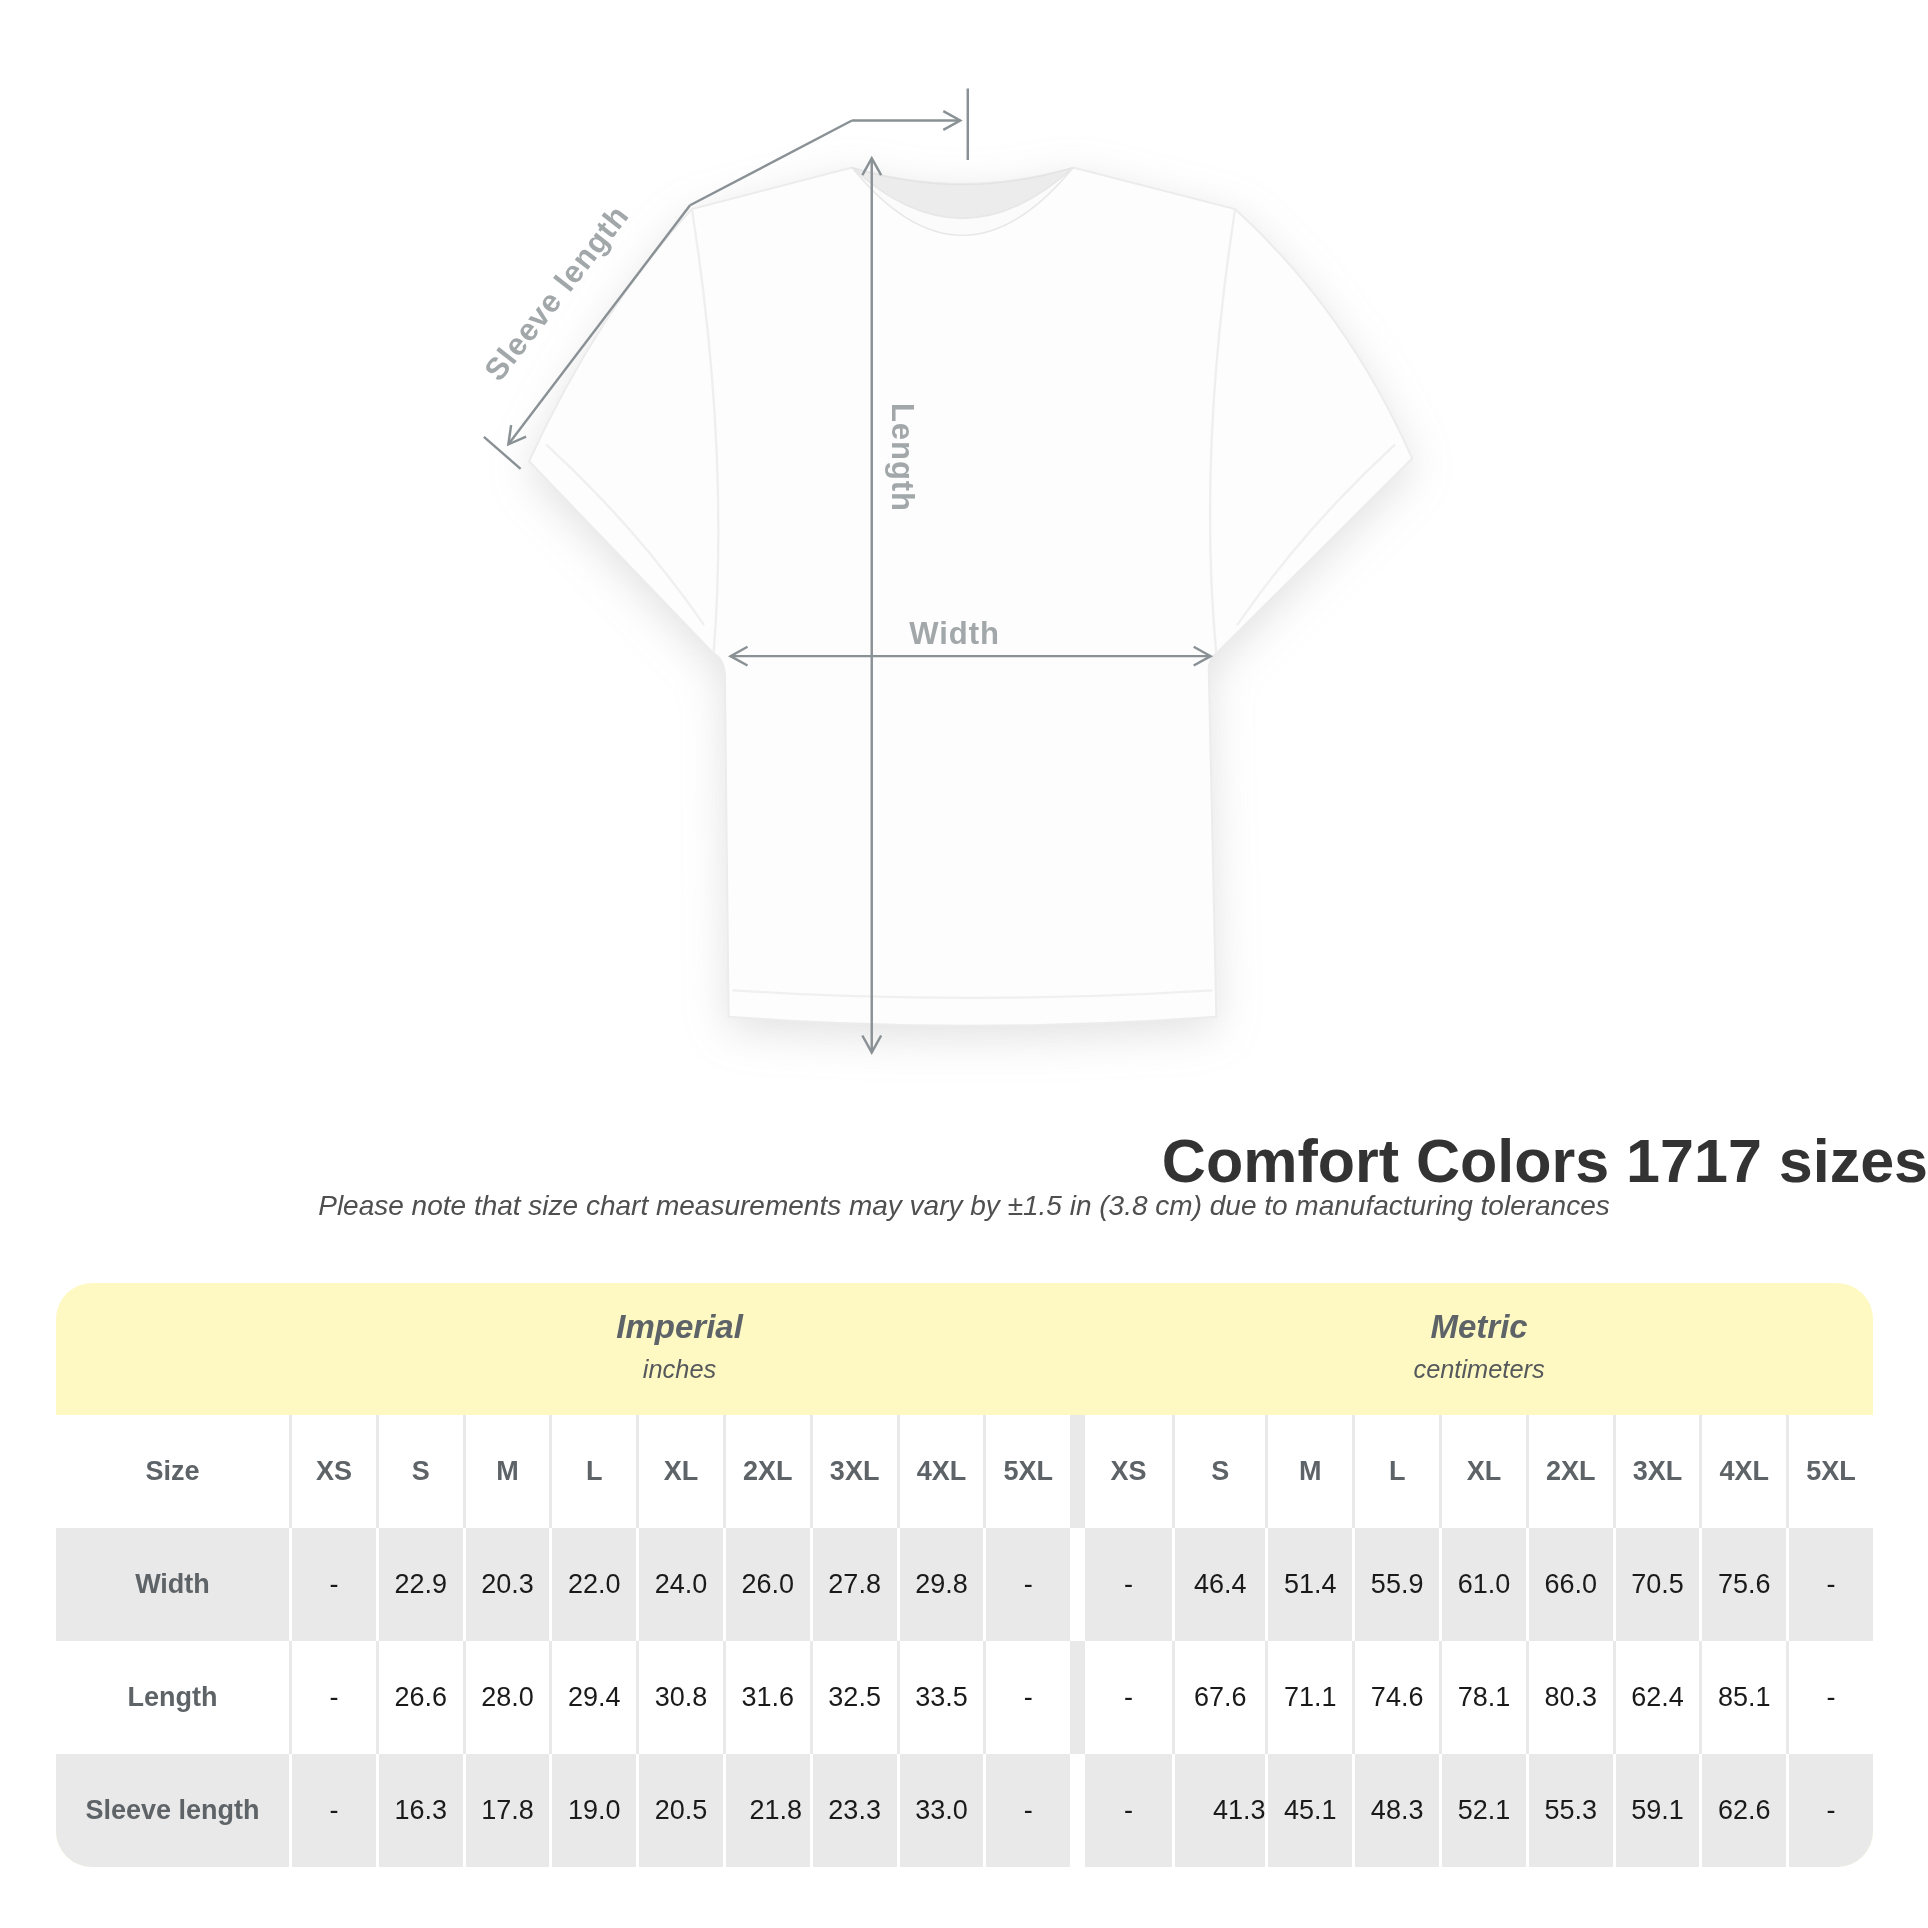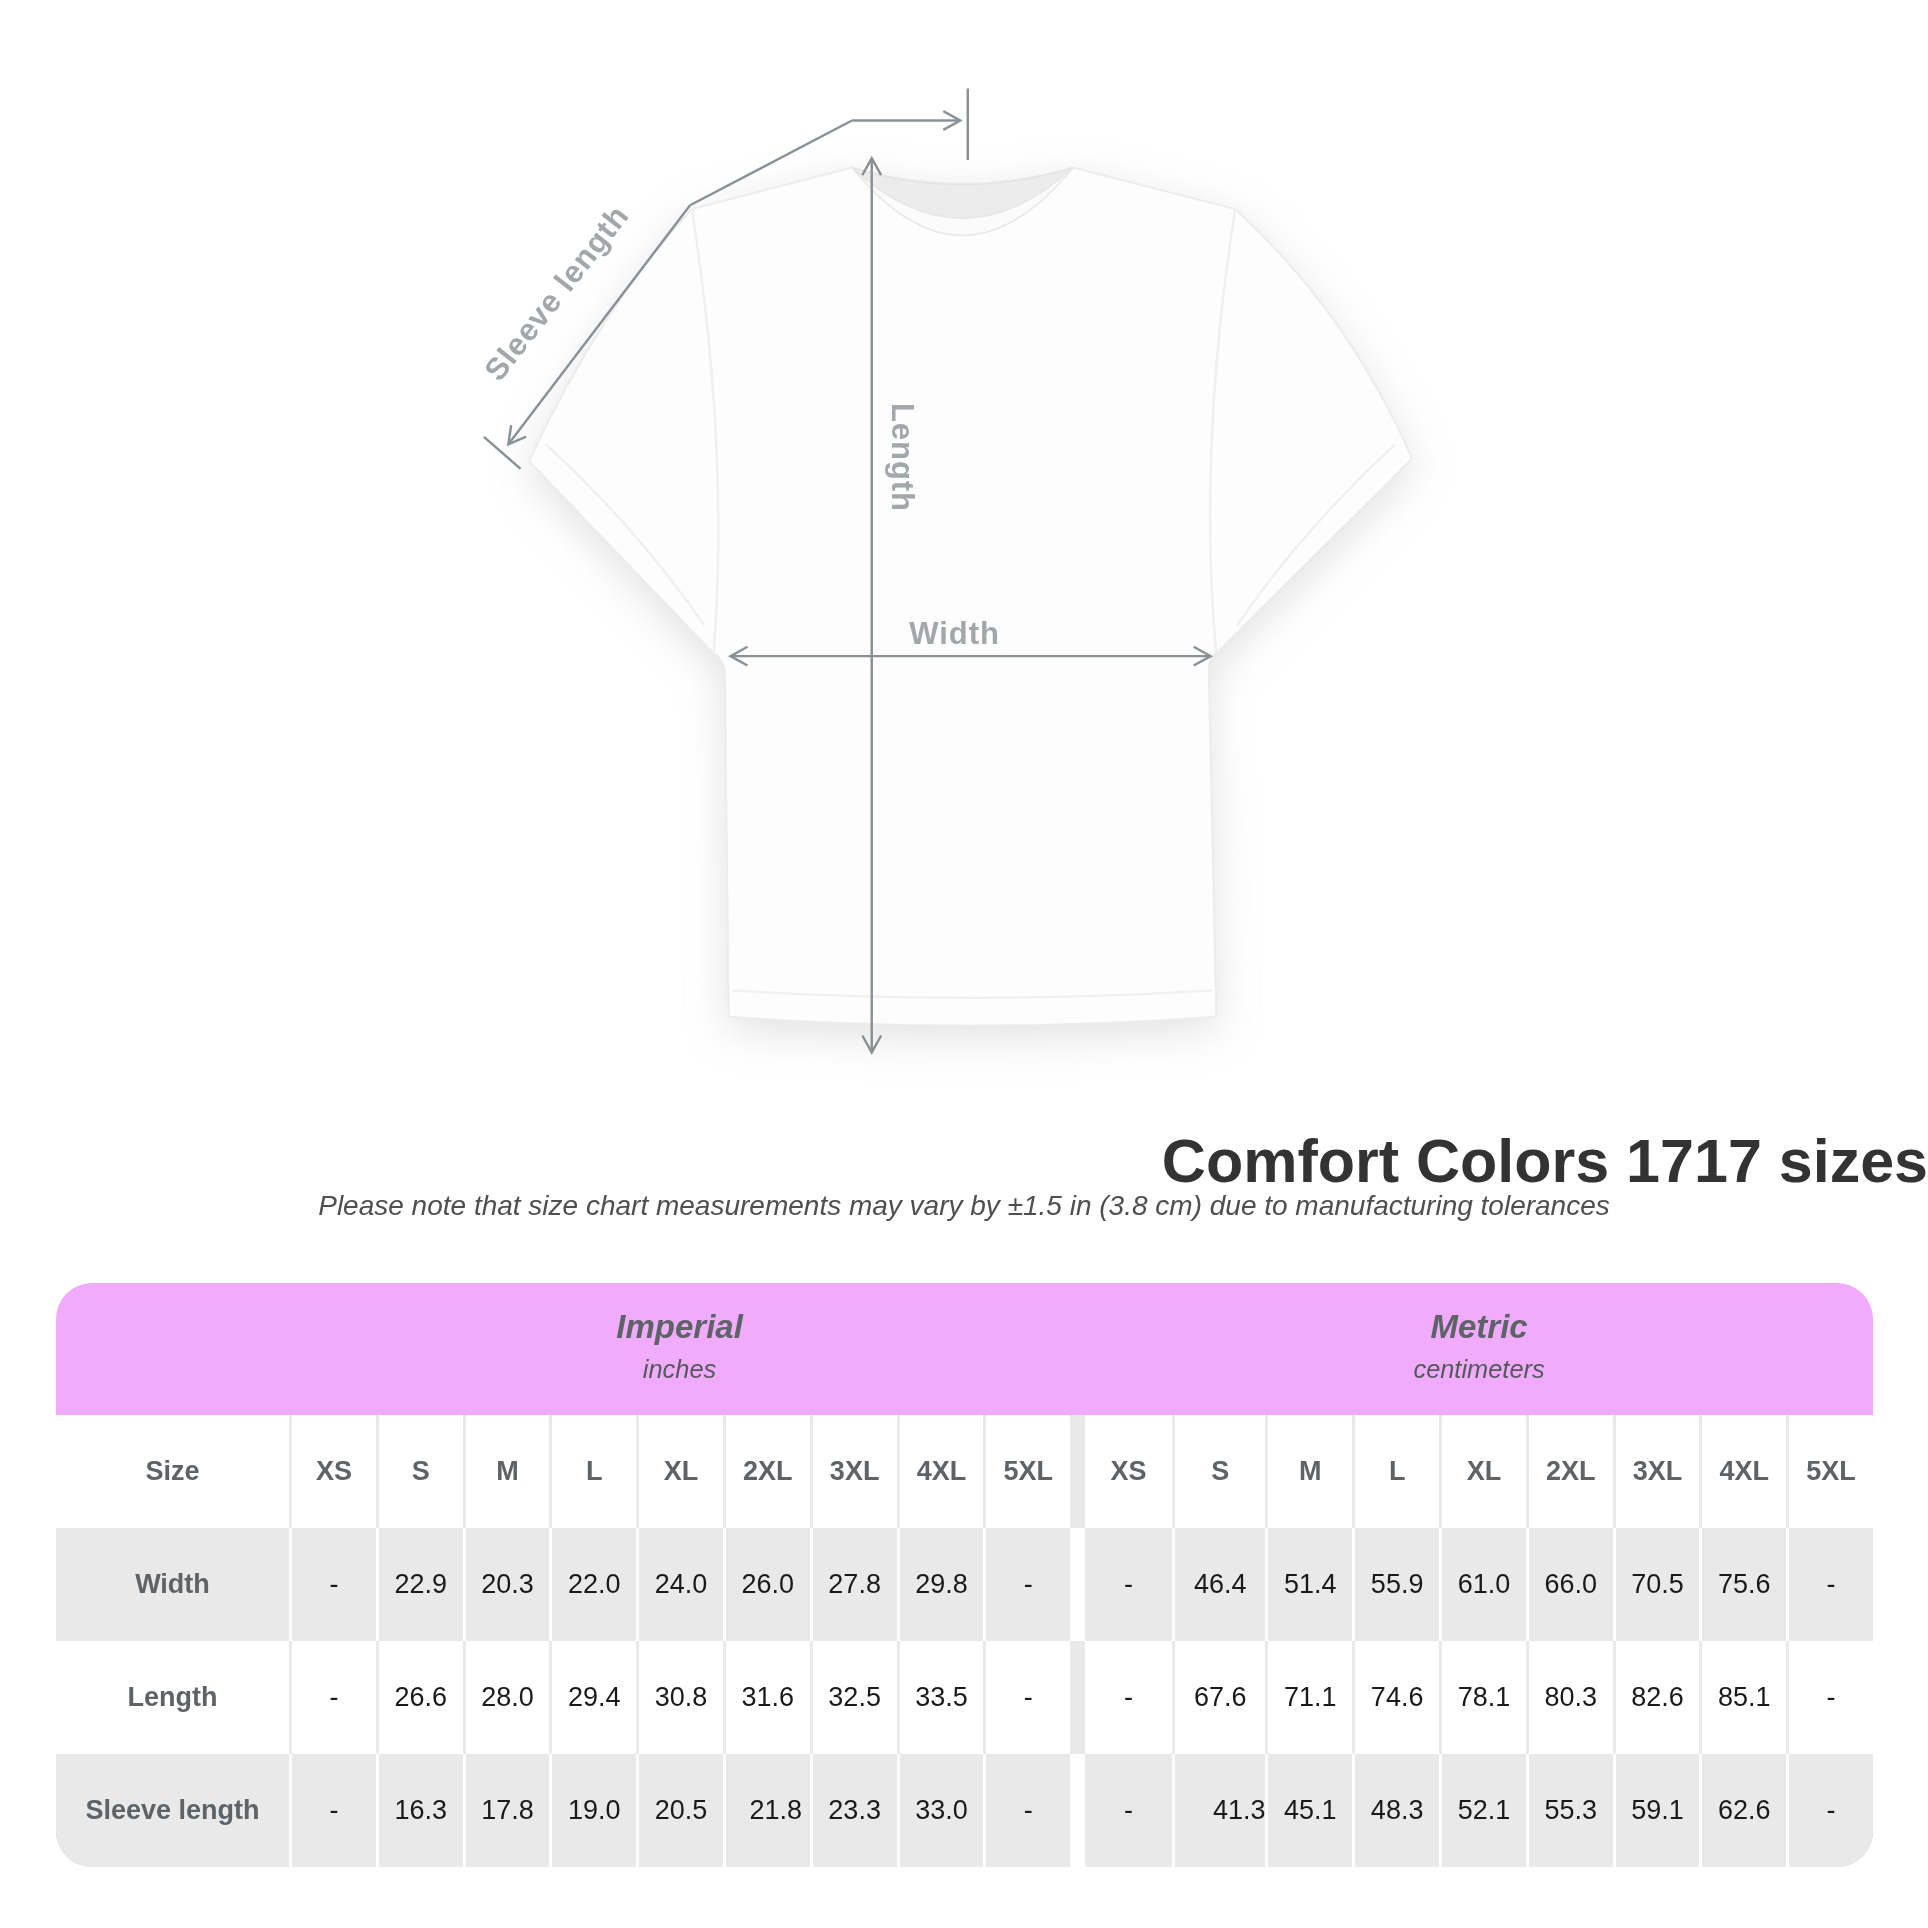--- a/index.html
+++ b/index.html
@@ -12,21 +12,21 @@
   .diag-label{font-family:"Liberation Sans",sans-serif;font-weight:700;font-size:33px;fill:#a2a7aa;letter-spacing:1px;}
 
   
   .page-title{position:absolute;left:0;width:100%;top:1126px;text-align:right;
     font-size:61px;font-weight:700;color:#333333;}
   .tolerance-note{position:absolute;left:0;width:100%;top:1190px;text-align:center;
     font-size:28px;font-style:italic;color:#4f4f4f;}
 
   
   .size-table{position:absolute;left:56px;top:1283px;width:1817px;height:584px;
-    background:#f0abfc;border-radius:36px;overflow:hidden;display:grid;
+    background:#fef9c3;border-radius:36px;overflow:hidden;display:grid;
     grid-template-columns:233px repeat(9,1fr) 15px repeat(9,1fr);
     grid-template-rows:132px 113px 113px 113px 113px;}
   .cell{display:flex;align-items:center;justify-content:center;}
   .group{flex-direction:column;justify-content:flex-start;padding-top:24.5px;}
   .g-name{font-size:33px;font-weight:700;font-style:italic;color:#5d6367;}
   .g-unit{font-size:25.4px;font-style:italic;color:#56595c;margin-top:9.4px;}
   .white{background:#ffffff;}
   .gray{background:#e9e9e9;}
   .gapg{background:#e9e9e9;}
   .gapw{background:#ffffff;}
@@ -143,21 +143,21 @@
       <div class="cell white val sepg" style="grid-area: 4 / 8 / 5 / 9;">32.5</div>
       <div class="cell white val sepg" style="grid-area: 4 / 9 / 5 / 10;">33.5</div>
       <div class="cell white val sepg" style="grid-area: 4 / 10 / 5 / 11;">-</div>
       <div class="cell gapg" style="grid-area: 4 / 11 / 5 / 12;"></div>
       <div class="cell white val" style="grid-area: 4 / 12 / 5 / 13;">-</div>
       <div class="cell white val sepg" style="grid-area: 4 / 13 / 5 / 14;">67.6</div>
       <div class="cell white val sepg" style="grid-area: 4 / 14 / 5 / 15;">71.1</div>
       <div class="cell white val sepg" style="grid-area: 4 / 15 / 5 / 16;">74.6</div>
       <div class="cell white val sepg" style="grid-area: 4 / 16 / 5 / 17;">78.1</div>
       <div class="cell white val sepg" style="grid-area: 4 / 17 / 5 / 18;">80.3</div>
-      <div class="cell white val sepg" style="grid-area: 4 / 18 / 5 / 19;">82.6</div>
+      <div class="cell white val sepg" style="grid-area: 4 / 18 / 5 / 19;">62.4</div>
       <div class="cell white val sepg" style="grid-area: 4 / 19 / 5 / 20;">85.1</div>
       <div class="cell white val sepg" style="grid-area: 4 / 20 / 5 / 21;">-</div>
       <div class="cell gray lbl" style="grid-area: 5 / 1 / 6 / 2;">Sleeve length</div>
       <div class="cell gray val sepw" style="grid-area: 5 / 2 / 6 / 3;">-</div>
       <div class="cell gray val sepw" style="grid-area: 5 / 3 / 6 / 4;">16.3</div>
       <div class="cell gray val sepw" style="grid-area: 5 / 4 / 6 / 5;">17.8</div>
       <div class="cell gray val sepw" style="grid-area: 5 / 5 / 6 / 6;">19.0</div>
       <div class="cell gray val sepw" style="grid-area: 5 / 6 / 6 / 7;">20.5</div>
       <div class="cell gray val sepw" style="grid-area: 5 / 7 / 6 / 8; padding-left: 16px;">21.8</div>
       <div class="cell gray val sepw" style="grid-area: 5 / 8 / 6 / 9;">23.3</div>

